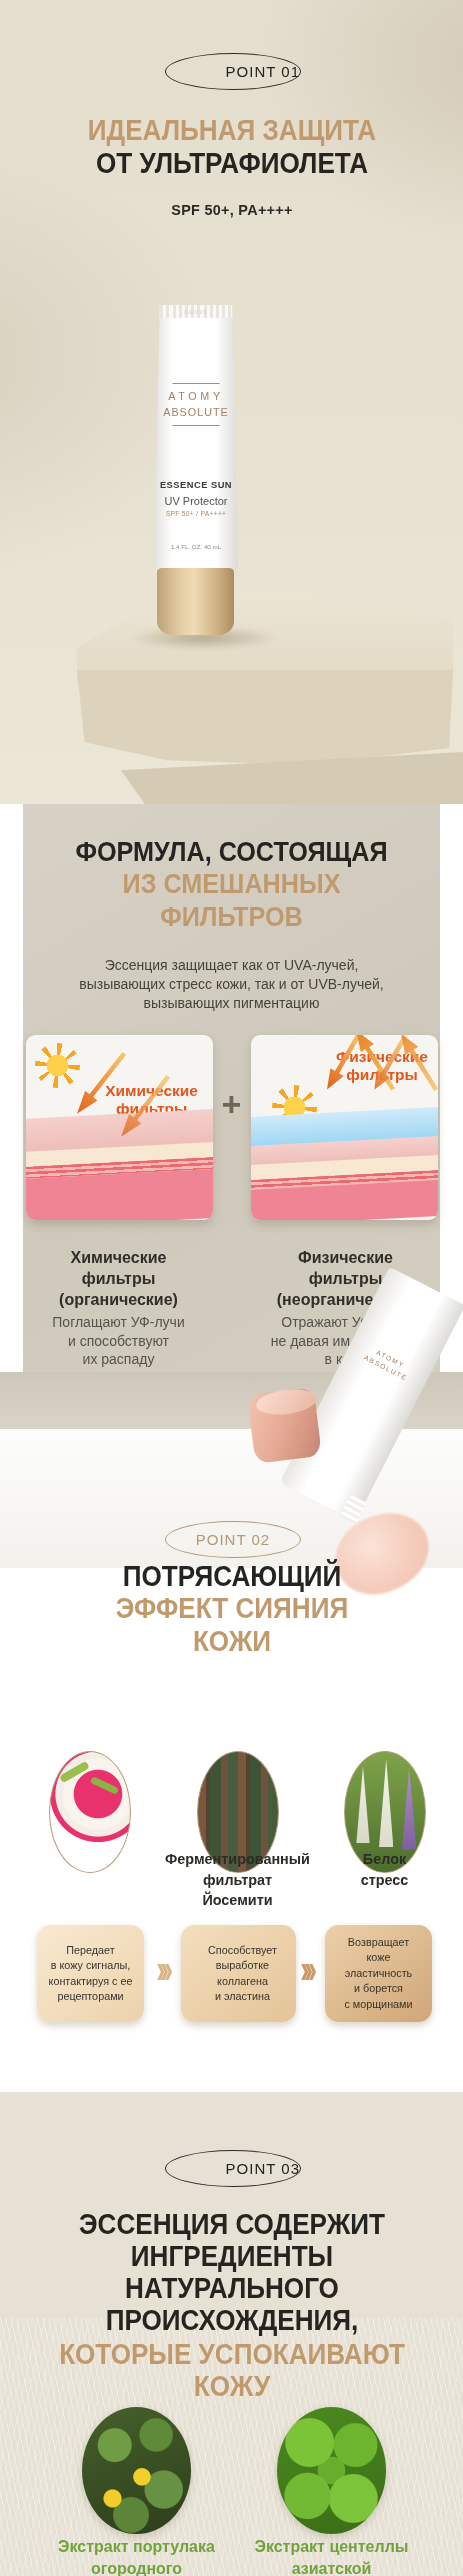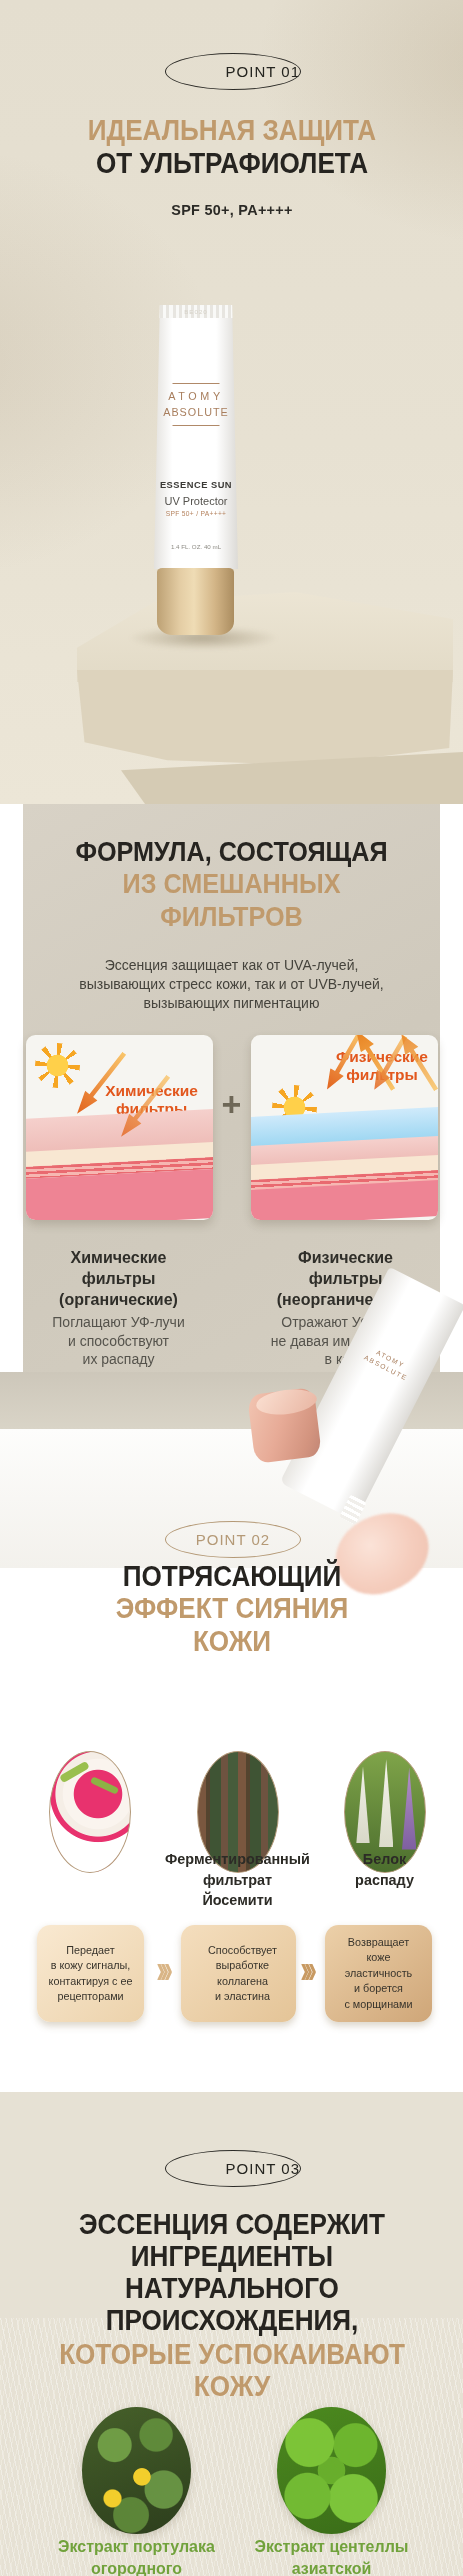--- a/index.html
+++ b/index.html
@@ -230,21 +230,21 @@
   <div class="oval" style="left:344px;top:1751px;width:80px;height:120px;background:linear-gradient(180deg,#7fa449,#4c6e2e);">
     <div style="position:absolute;left:11.3px;top:14.4px;width:13.4px;height:77px;background:linear-gradient(180deg,#f1f0e8,#d8d8c8);clip-path:polygon(50% 0,100% 100%,0 100%);"></div>
     <div style="position:absolute;left:34px;top:7.2px;width:14.4px;height:88px;background:linear-gradient(180deg,#f5f4ec,#dcdccb);clip-path:polygon(50% 0,100% 100%,0 100%);"></div>
     <div style="position:absolute;left:57px;top:15.5px;width:14.4px;height:82px;background:linear-gradient(180deg,#b391c9,#7e5fa0);clip-path:polygon(50% 0,100% 100%,0 100%);"></div>
   </div>
 
   <div class="abs ing-label pre" style="left:155px;top:1849px;width:165px;">Ферментированный
 фильтрат
 Йосемити</div>
   <div class="abs ing-label pre" style="left:307px;top:1849px;width:155px;">Белок
-распаду</div>
+стресс</div>
 
   <div class="step pre" style="left:37px;background:linear-gradient(140deg,#f9e9d1,#ecd2ab);">Передает
 в кожу сигналы,
 контактируя с ее
 рецепторами</div>
   <div class="chev" style="left:144px;">›››</div>
   <div class="step pre" style="left:181px;background:linear-gradient(140deg,#f4debe,#e4c497);padding-left:8px;">Способствует
 выработке
 коллагена
 и эластина</div>

